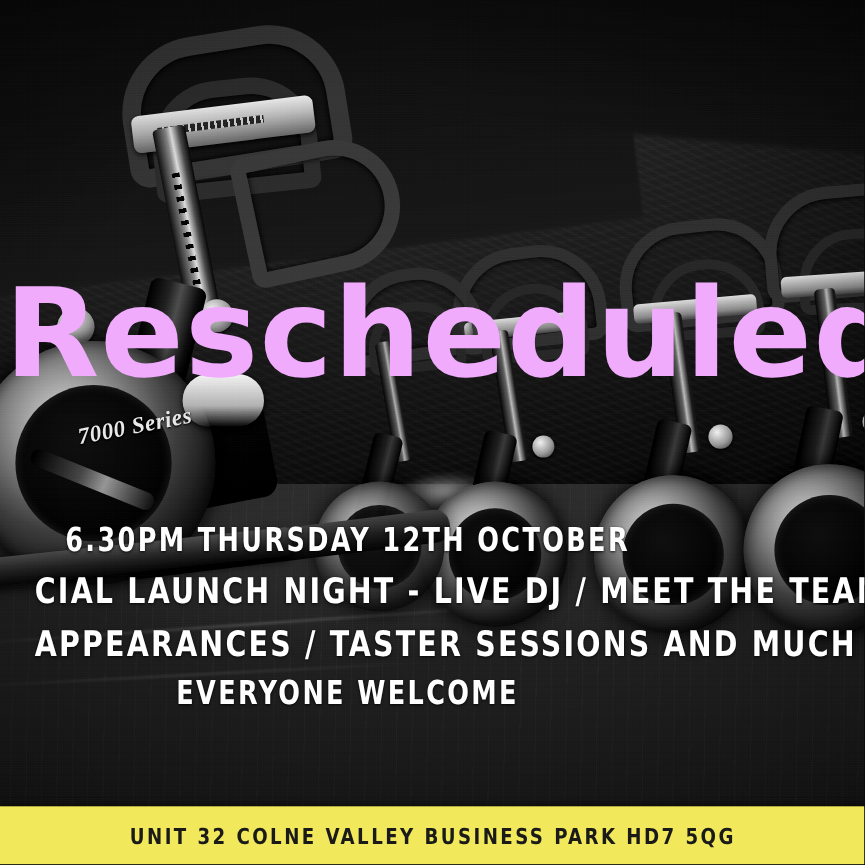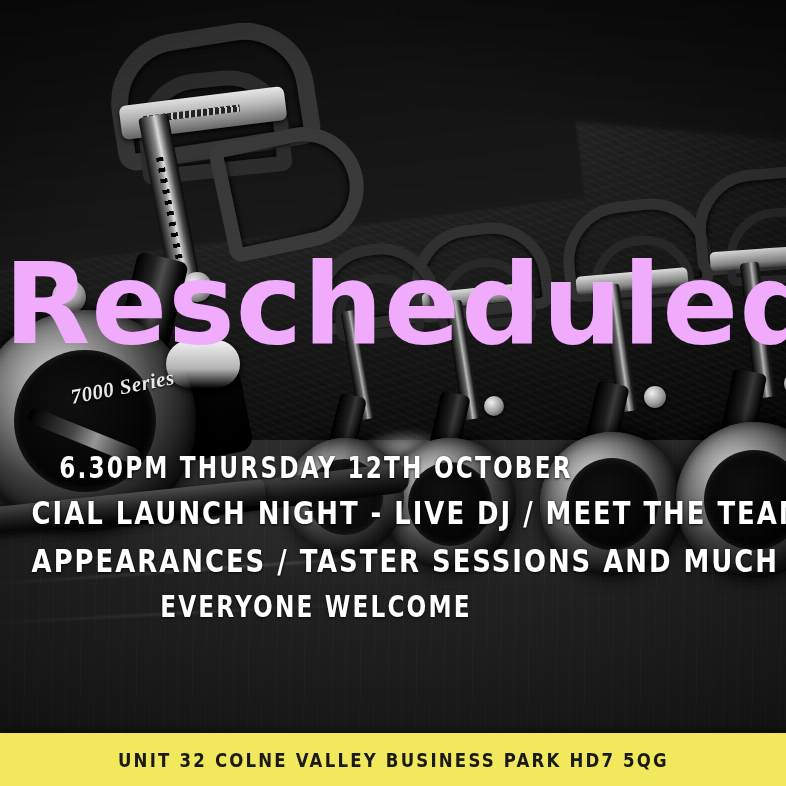--- a/index.html
+++ b/index.html
@@ -290,21 +290,21 @@
     font-size: 112px;
     line-height: 1;
     letter-spacing: 1px;
     white-space: nowrap;
     overflow: hidden;
   }
 
   .body-block {
     position: absolute;
     left: 0;
-    top: 446px;
+    top: 470px;
     width: 632px;
     text-align: center;
   }
   .body-line {
     font-family: "DejaVu Sans Condensed", "Liberation Sans Narrow", "Liberation Sans", sans-serif;
     font-weight: 700;
     color: #ffffff;
     text-transform: uppercase;
     letter-spacing: 2.5px;
     white-space: nowrap;

